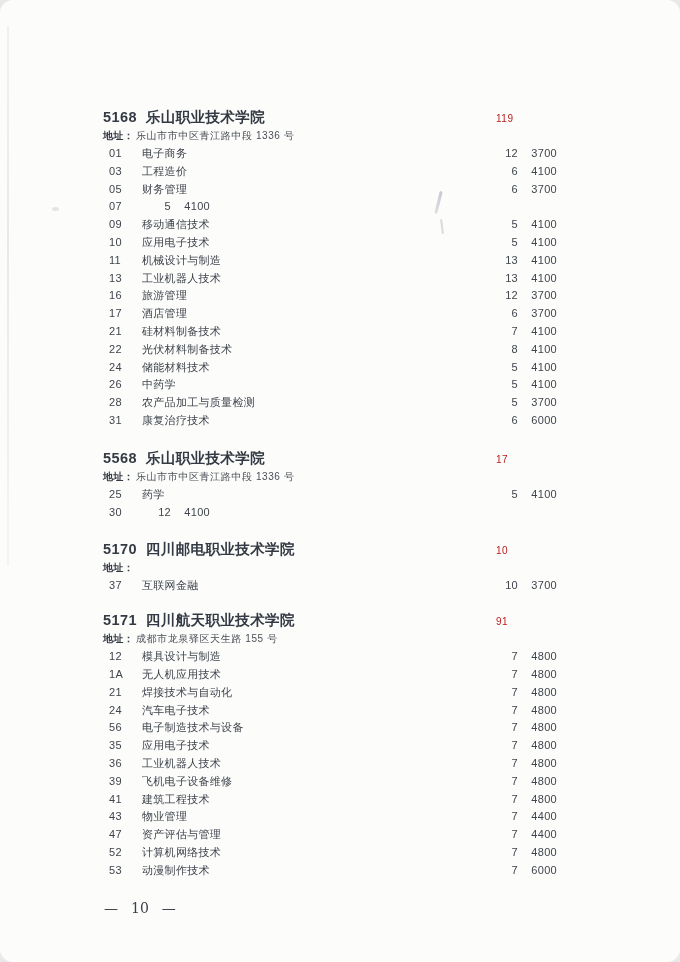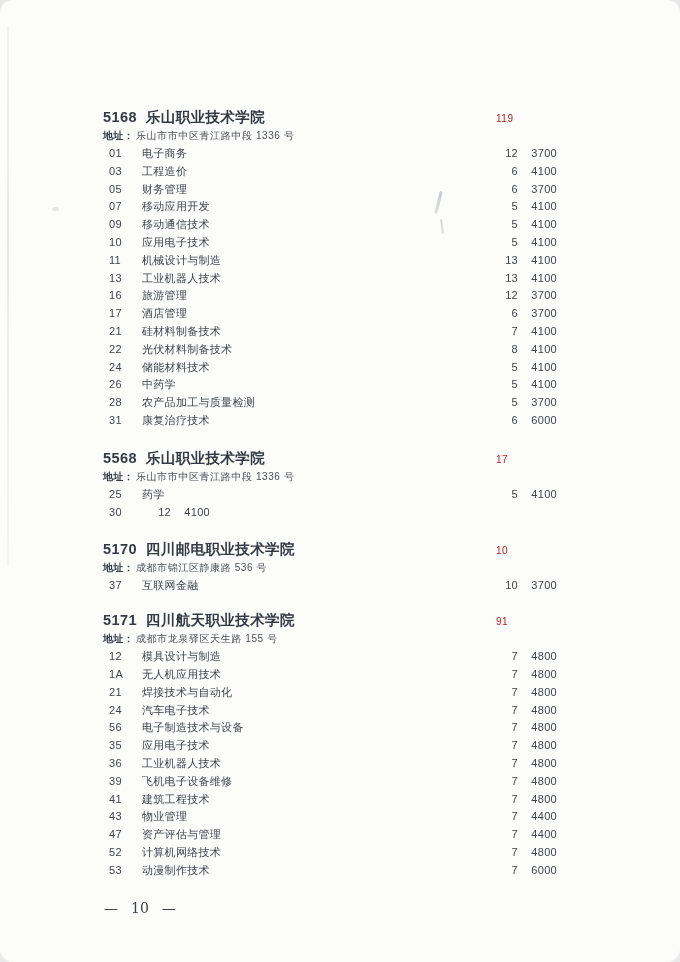--- a/index.html
+++ b/index.html
@@ -114,21 +114,20 @@
     <span class="major-fee">4100</span>
   </div>
           <div class="major-row">
     <span class="major-code">05</span>
     <span class="major-name">财务管理</span>
     <span class="major-count">6</span>
     <span class="major-fee">3700</span>
   </div>
           <div class="major-row">
     <span class="major-code">07</span>
-    <span class="major-name">移动应用开发</span>
     <span class="major-count">5</span>
     <span class="major-fee">4100</span>
   </div>
           <div class="major-row">
     <span class="major-code">09</span>
     <span class="major-name">移动通信技术</span>
     <span class="major-count">5</span>
     <span class="major-fee">4100</span>
   </div>
           <div class="major-row">
@@ -224,21 +223,20 @@
         </div>
   </div>
       <div class="section">
     <div class="school-row">
       <span class="school-code">5170</span>
       <span class="school-name">四川邮电职业技术学院</span>
       <span class="school-total">10</span>
     </div>
     <div class="addr-row">
       <span class="addr-label">地址：</span>
-      <span class="addr-text">成都市锦江区静康路 536 号</span>
     </div>
     <div class="major-list">
           <div class="major-row">
     <span class="major-code">37</span>
     <span class="major-name">互联网金融</span>
     <span class="major-count">10</span>
     <span class="major-fee">3700</span>
   </div>
         </div>
   </div>

